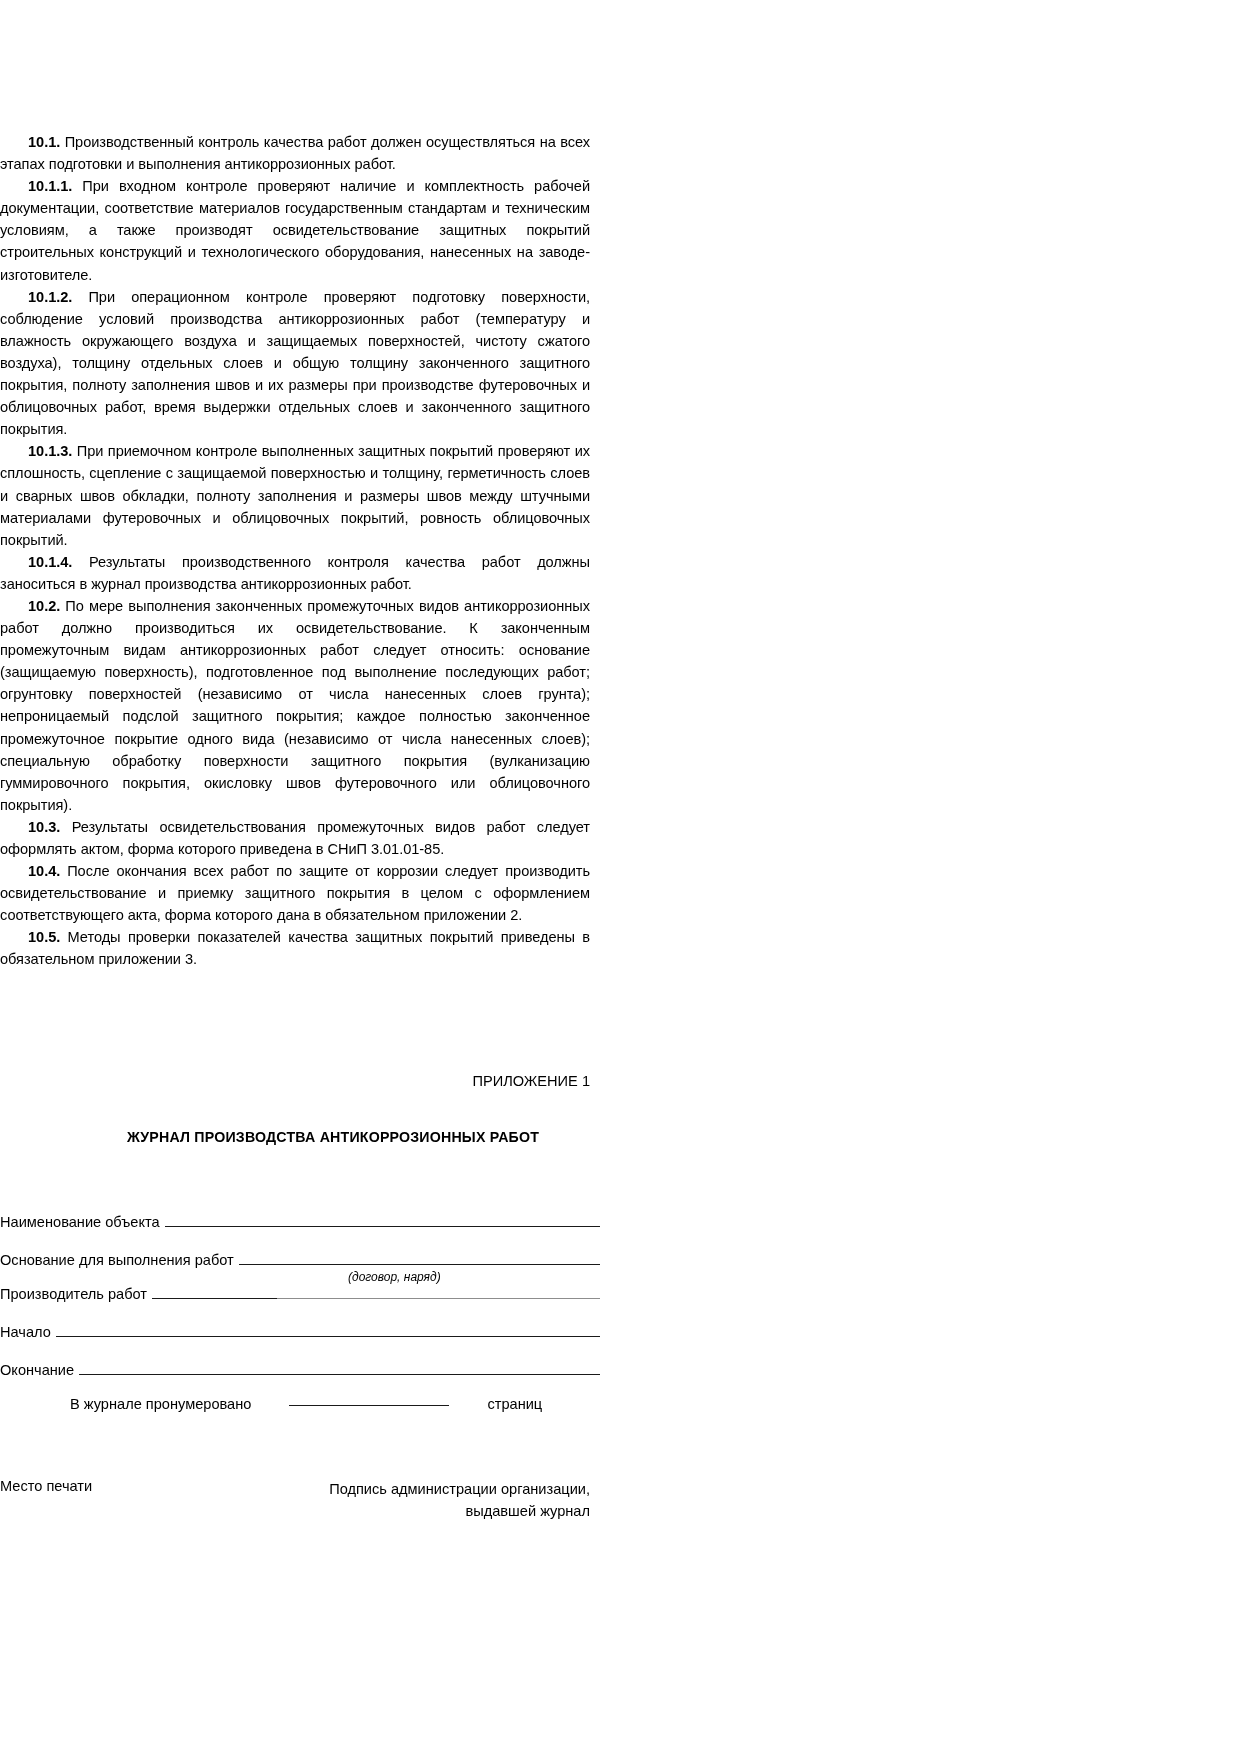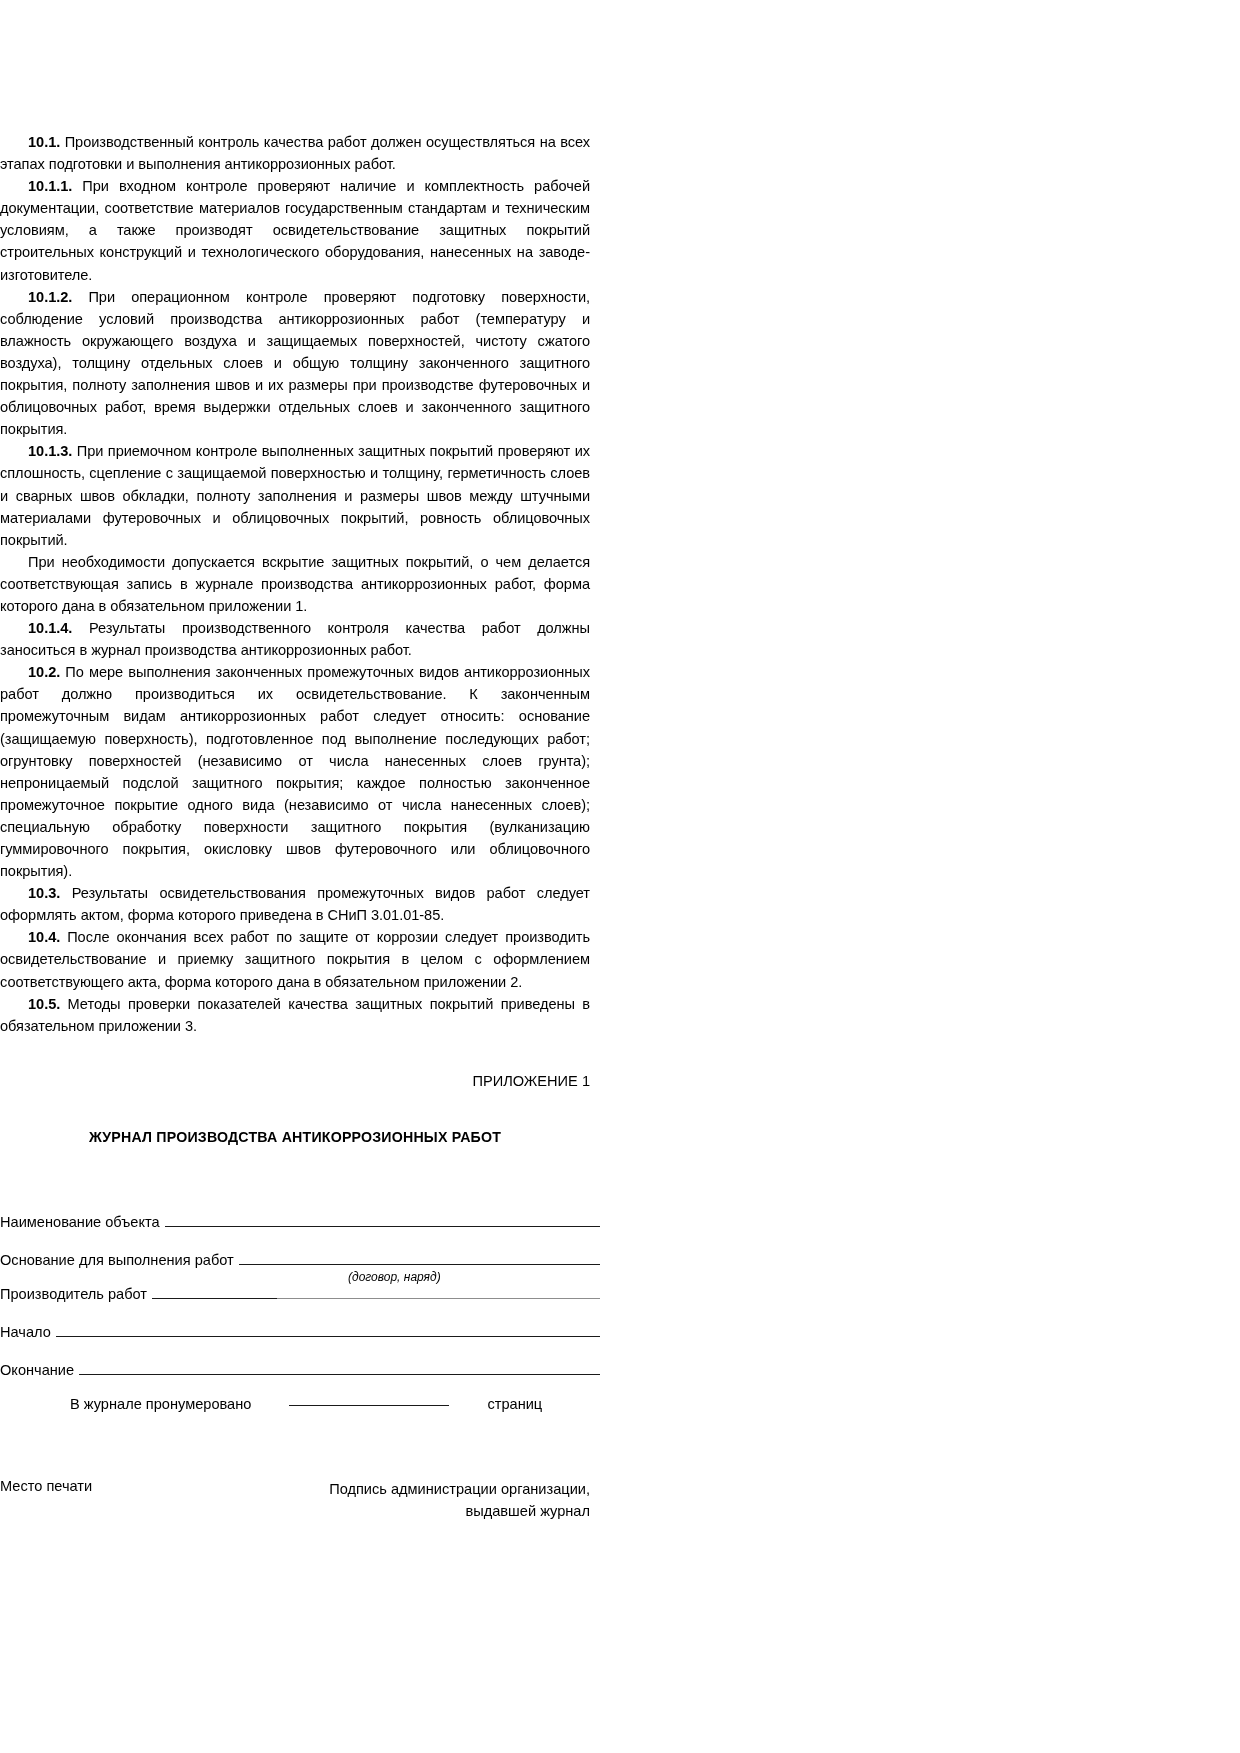--- a/index.html
+++ b/index.html
@@ -66,20 +66,21 @@
 
   .journal-title {
     position: absolute;
     left: 0px;
     top: 1129px;
     width: 590px;
     text-align: center;
     font-size: 14.2px;
     font-weight: bold;
     letter-spacing: 0.2px;
+    padding-left: 38px;
   }
 
   
   .form {
     position: absolute;
     left: 0px;
     top: 1214px;
     width: 600px;
     font-size: 14.6px;
   }
@@ -167,21 +168,20 @@
   <div class="column">
 
     <p class="para"><span class="num">10.1.</span><span> Производственный контроль качества работ должен осуществляться на всех этапах подготовки и выполнения антикоррозионных работ.</span></p>
 
     <p class="para"><span class="num">10.1.1.</span><span> При входном контроле проверяют наличие и комплектность рабочей документации, соответствие материалов государственным стандартам и техническим условиям, а также производят освидетельствование защитных покрытий строительных конструкций и технологического оборудования, нанесенных на заводе-изготовителе.</span></p>
 
     <p class="para"><span class="num">10.1.2.</span><span> При операционном контроле проверяют подготовку поверхности, соблюдение условий производства антикоррозионных работ (температуру и влажность окружающего воздуха и защищаемых поверхностей, чистоту сжатого воздуха), толщину отдельных слоев и общую толщину законченного защитного покрытия, полноту заполнения швов и их размеры при производстве футеровочных и облицовочных работ, время выдержки отдельных слоев и законченного защитного покрытия.</span></p>
 
     <p class="para"><span class="num">10.1.3.</span><span> При приемочном контроле выполненных защитных покрытий проверяют их сплошность, сцепление с защищаемой поверхностью и толщину, герметичность слоев и сварных швов обкладки, полноту заполнения и размеры швов между штучными материалами футеровочных и облицовочных покрытий, ровность облицовочных покрытий.</span></p>
 
-    <p class="para"><span class="num"></span><span>При необходимости допускается вскрытие защитных покрытий, о чем делается соответствующая запись в журнале производства антикоррозионных работ, форма которого дана в обязательном приложении 1.</span></p>
 
     <p class="para"><span class="num">10.1.4.</span><span> Результаты производственного контроля качества работ должны заноситься в журнал производства антикоррозионных работ.</span></p>
 
     <p class="para"><span class="num">10.2.</span><span> По мере выполнения законченных промежуточных видов антикоррозионных работ должно производиться их освидетельствование. К законченным промежуточным видам антикоррозионных работ следует относить: основание (защищаемую поверхность), подготовленное под выполнение последующих работ; огрунтовку поверхностей (независимо от числа нанесенных слоев грунта); непроницаемый подслой защитного покрытия; каждое полностью законченное промежуточное покрытие одного вида (независимо от числа нанесенных слоев); специальную обработку поверхности защитного покрытия (вулканизацию гуммировочного покрытия, окисловку швов футеровочного или облицовочного покрытия).</span></p>
 
     <p class="para"><span class="num">10.3.</span><span> Результаты освидетельствования промежуточных видов работ следует оформлять актом, форма которого приведена в СНиП 3.01.01-85.</span></p>
 
     <p class="para"><span class="num">10.4.</span><span> После окончания всех работ по защите от коррозии следует производить освидетельствование и приемку защитного покрытия в целом с оформлением соответствующего акта, форма которого дана в обязательном приложении 2.</span></p>
 
     <p class="para"><span class="num">10.5.</span><span> Методы проверки показателей качества защитных покрытий приведены в обязательном приложении 3.</span></p>

